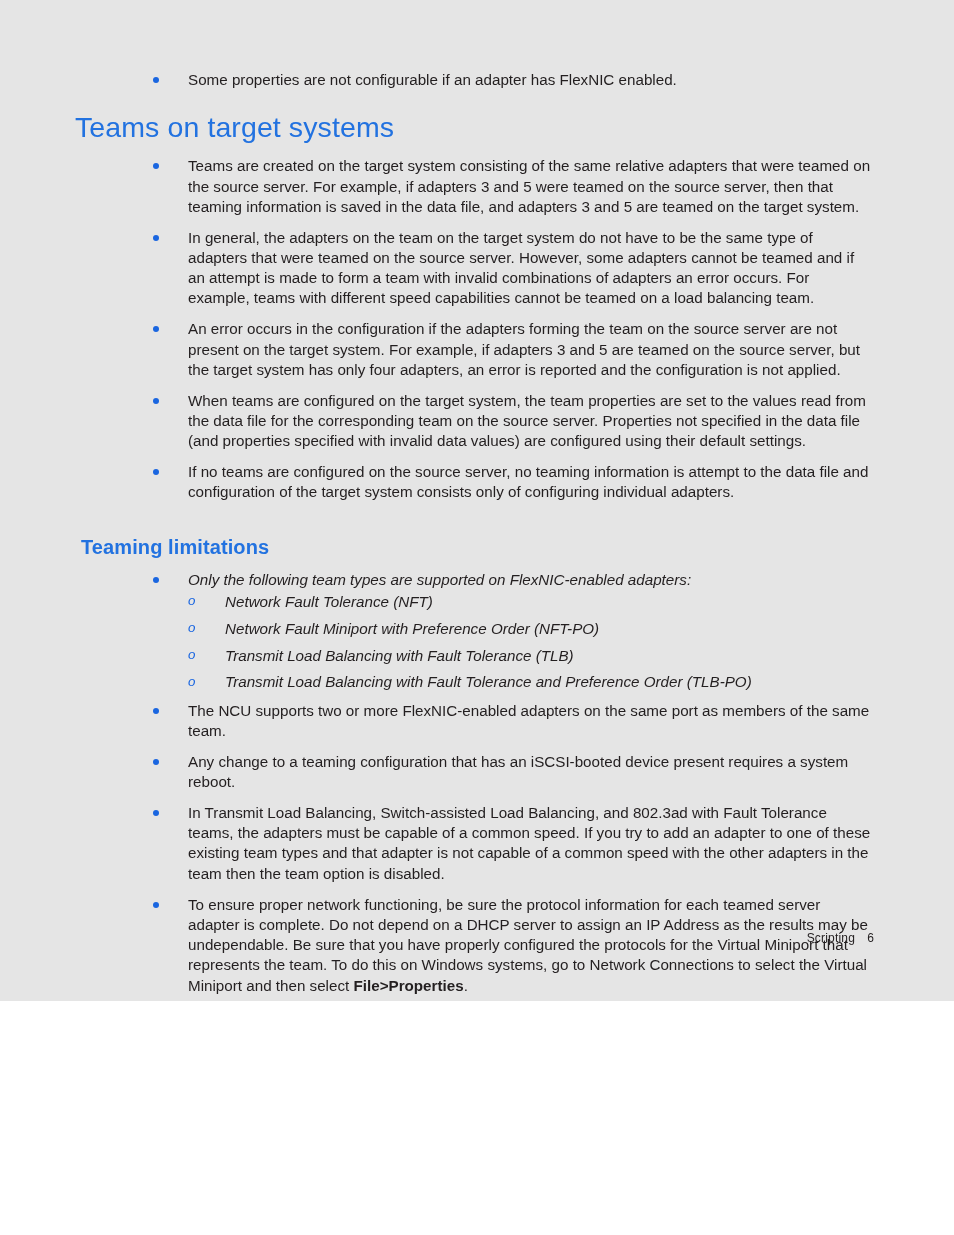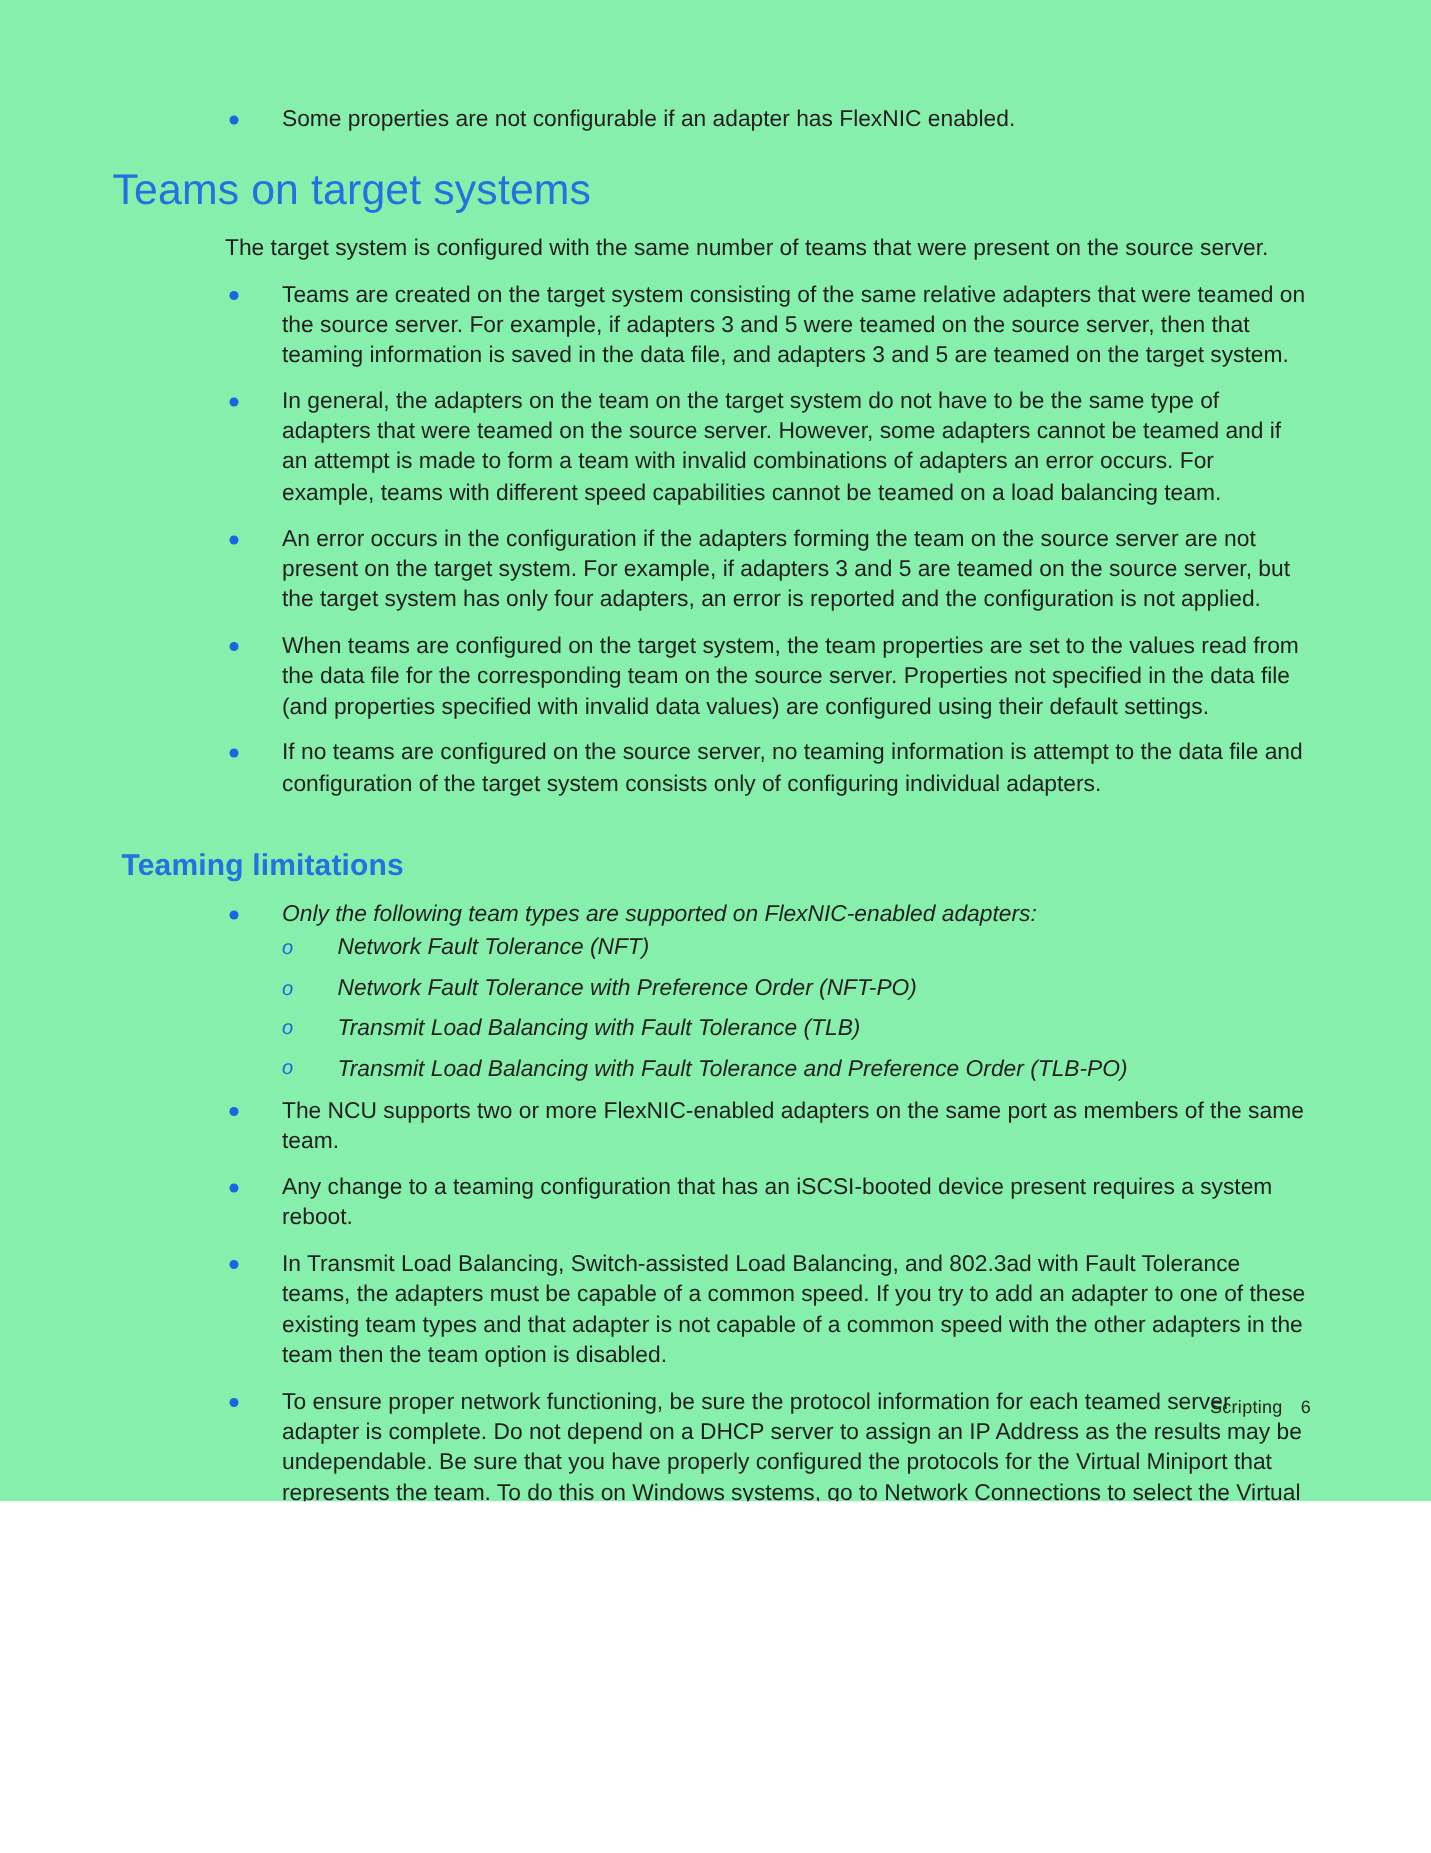--- a/index.html
+++ b/index.html
@@ -10,21 +10,21 @@
   }
   body {
     font-family: "Liberation Sans", "DejaVu Sans", sans-serif;
     color: #231f20;
   }
   .page {
     position: relative;
     width: 954px;
     height: 1001px;
     margin: 0 auto;
-    background: #86efac;
+    background: #e5e5e5;
     overflow: hidden;
     box-sizing: border-box;
   }
 
   
   .content {
     position: absolute;
     left: 75px;
     top: 70px;
     width: 800px;
@@ -130,21 +130,20 @@
 
     <ul class="blist">
       <li>
         <span class="bullet"></span>
         <span>Some properties are not configurable if an adapter has FlexNIC enabled.</span>
       </li>
     </ul>
 
     <h1 class="h1">Teams on target systems</h1>
 
-    <p class="intro">The target system is configured with the same number of teams that were present on the source server.</p>
 
     <ul class="blist">
       <li>
         <span class="bullet"></span>
         <span>Teams are created on the target system consisting of the same relative adapters that were teamed on the source server. For example, if adapters 3 and 5 were teamed on the source server, then that teaming information is saved in the data file, and adapters 3 and 5 are teamed on the target system.</span>
       </li>
       <li>
         <span class="bullet"></span>
         <span>In general, the adapters on the team on the target system do not have to be the same type of adapters that were teamed on the source server. However, some adapters cannot be teamed and if an attempt is made to form a team with invalid combinations of adapters an error occurs. For example, teams with different speed capabilities cannot be teamed on a load balancing team.</span>
       </li>
@@ -170,21 +169,21 @@
         <span class="bullet"></span>
         <span>Only the following team types are supported on FlexNIC-enabled adapters:</span>
 
         <ul class="sublist">
           <li>
             <span class="omark">o</span>
             <span>Network Fault Tolerance (NFT)</span>
           </li>
           <li>
             <span class="omark">o</span>
-            <span>Network Fault Tolerance with Preference Order (NFT-PO)</span>
+            <span>Network Fault Miniport with Preference Order (NFT-PO)</span>
           </li>
           <li>
             <span class="omark">o</span>
             <span>Transmit Load Balancing with Fault Tolerance (TLB)</span>
           </li>
           <li>
             <span class="omark">o</span>
             <span>Transmit Load Balancing with Fault Tolerance and Preference Order (TLB-PO)</span>
           </li>
         </ul>

